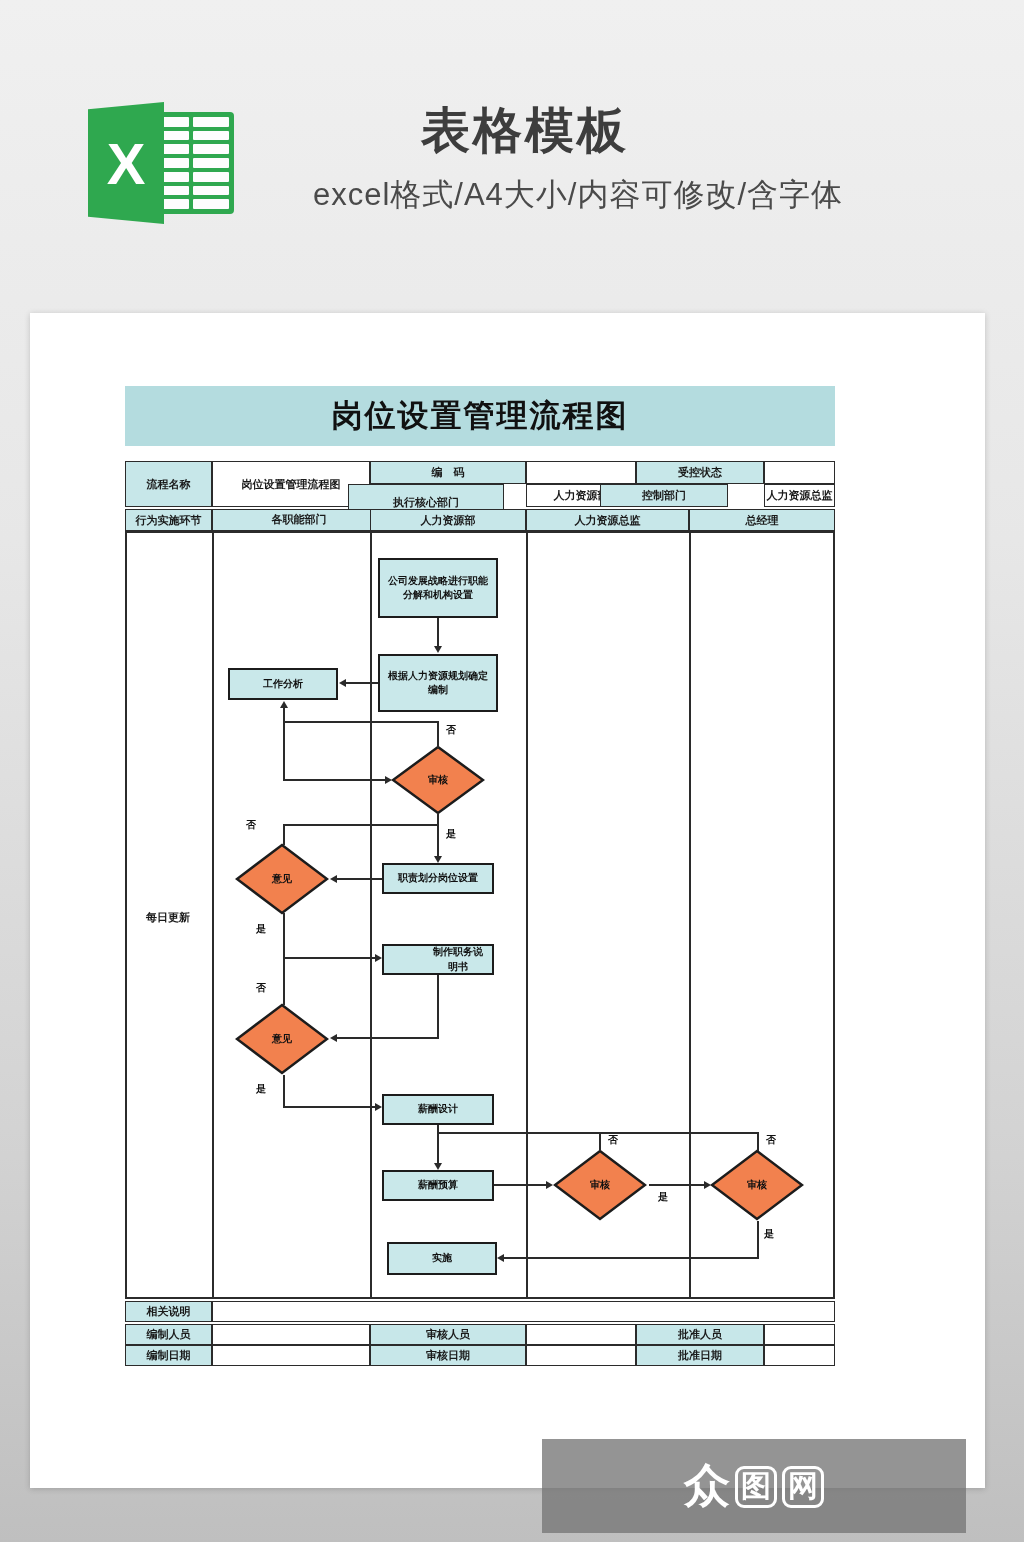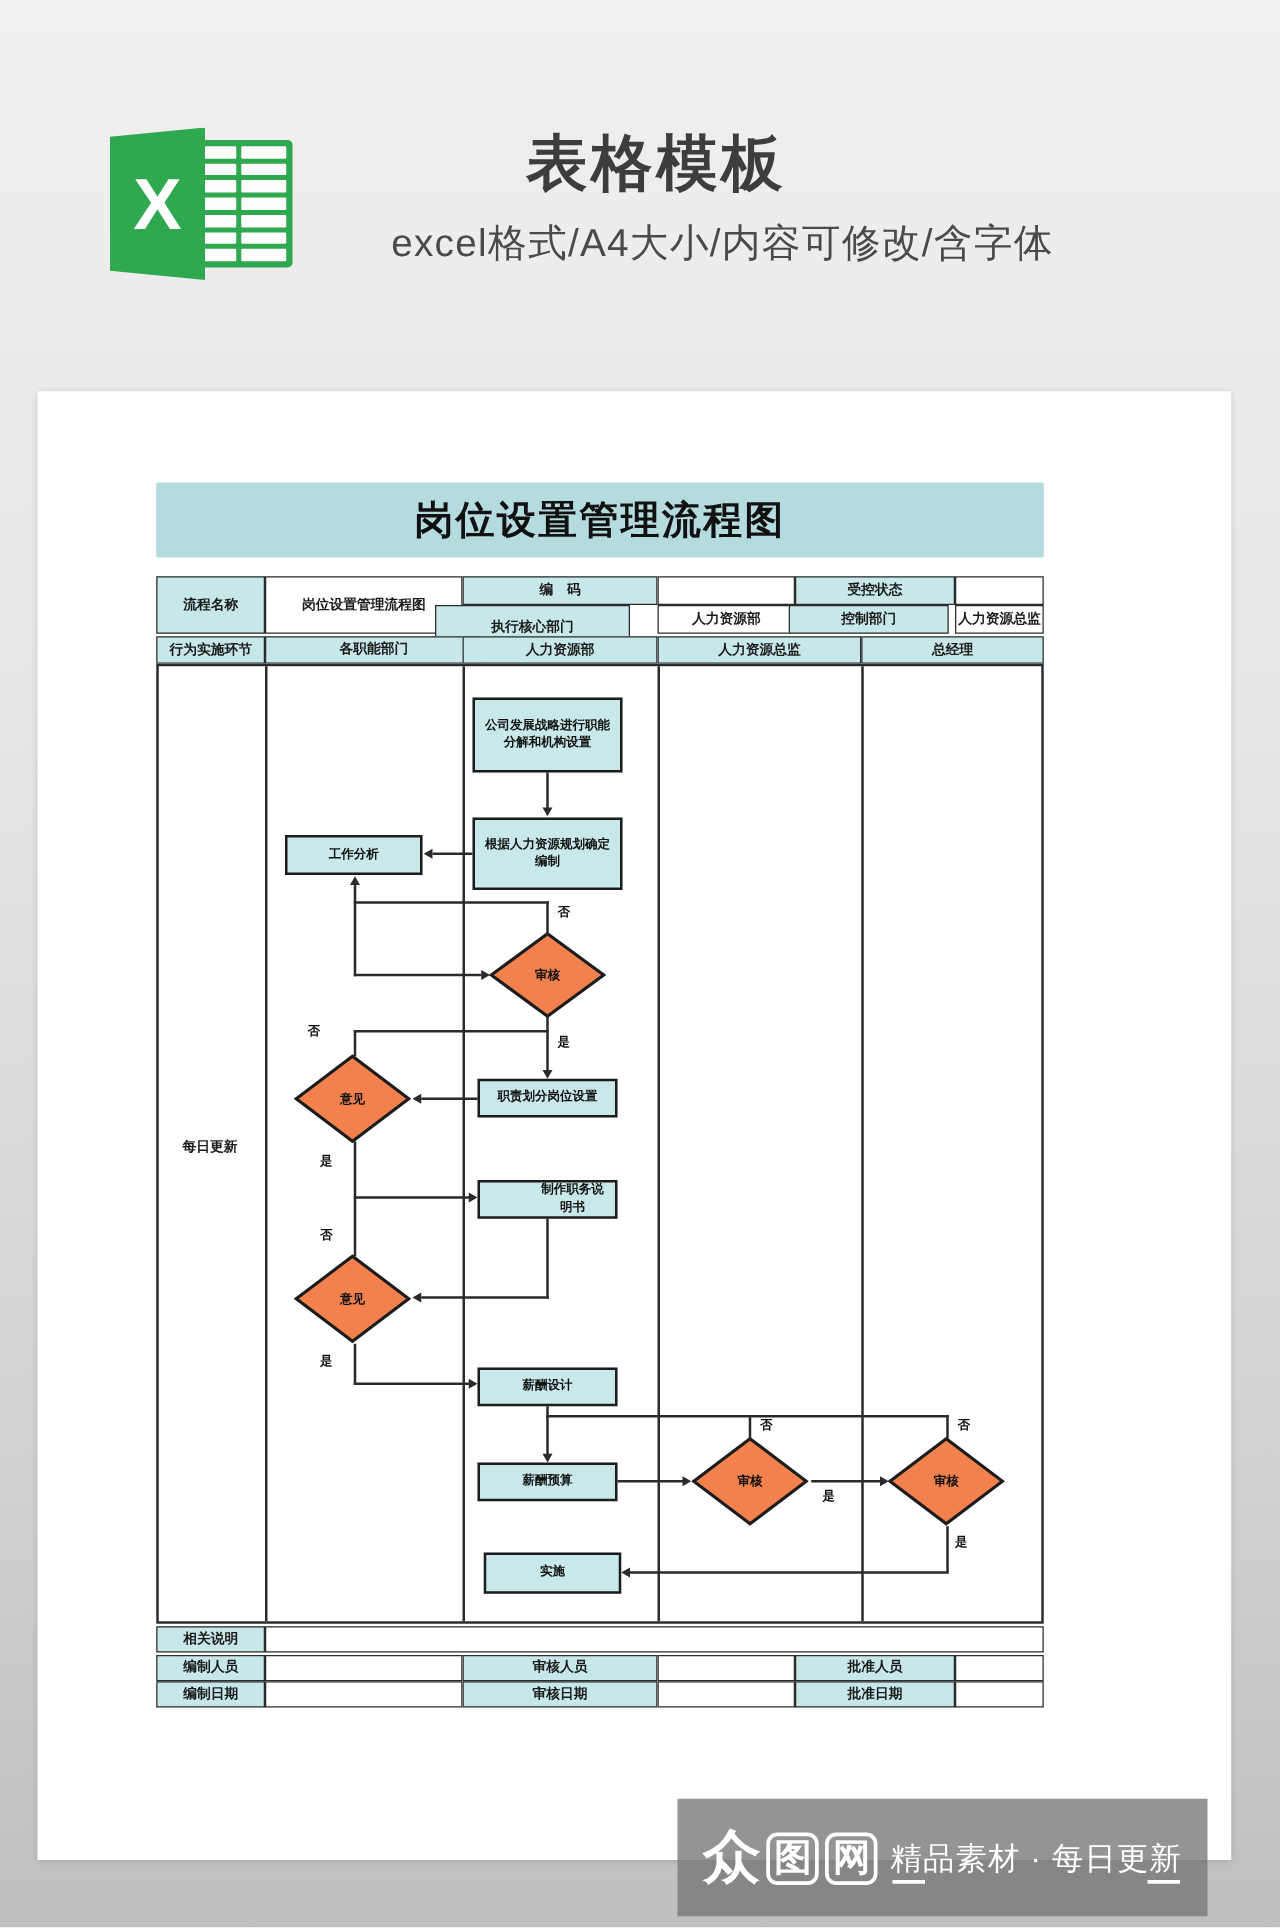--- a/index.html
+++ b/index.html
@@ -97,21 +97,21 @@
   <div class="doc-title">岗位设置管理流程图</div>
 
   <div class="cell cyan" style="left:125px;top:461px;width:87px;height:46px;">流程名称</div>
   <div class="cell" style="left:212px;top:461px;width:158px;height:46px;">岗位设置管理流程图</div>
   <div class="cell cyan" style="left:370px;top:461px;width:156px;height:23px;">编　码</div>
   <div class="cell" style="left:526px;top:461px;width:110px;height:23px;"></div>
   <div class="cell cyan" style="left:636px;top:461px;width:128px;height:23px;">受控状态</div>
   <div class="cell" style="left:764px;top:461px;width:71px;height:23px;"></div>
   <div class="cell cyan" style="left:348px;top:484px;width:156px;height:36px;">执行核心部门</div>
   <div class="cell" style="left:526px;top:484px;width:110px;height:23px;">人力资源部</div>
-  <div class="cell cyan" style="left:631px;top:484px;width:128px;height:23px;">控制部门</div>
+  <div class="cell cyan" style="left:600px;top:484px;width:128px;height:23px;">控制部门</div>
   <div class="cell" style="left:764px;top:484px;width:71px;height:23px;">人力资源总监</div>
 
   <div class="cell cyan" style="left:125px;top:509px;width:87px;height:22px;">行为实施环节</div>
   <div class="cell cyan" style="left:212px;top:509px;width:174px;height:22px;font-family:Liberation Mono, monospace;">各职能部门</div>
   <div class="cell cyan" style="left:370px;top:509px;width:156px;height:22px;">人力资源部</div>
   <div class="cell cyan" style="left:526px;top:509px;width:163px;height:22px;">人力资源总监</div>
   <div class="cell cyan" style="left:689px;top:509px;width:146px;height:22px;">总经理</div>
 
   <div class="chart">
     <div class="lane-line" style="left:85px;"></div>
@@ -238,20 +238,15 @@
   <div class="cell" style="left:526px;top:1345px;width:110px;height:21px;"></div>
   <div class="cell cyan" style="left:636px;top:1345px;width:128px;height:21px;">批准日期</div>
   <div class="cell" style="left:764px;top:1345px;width:71px;height:21px;"></div>
 
   <div class="wm-banner">
     <div class="wm-logo">
       <span class="wm-zhong">众</span>
       <span class="wm-box">图</span>
       <span class="wm-box">网</span>
     </div>
-    <div class="wm-right">
-      <span class="wm-slogan">精品素材 · 每日更新</span>
-      <span class="wm-dash l"></span>
-      <span class="wm-dash r"></span>
-    </div>
   </div>
 
 </div>
 
 </body></html>

